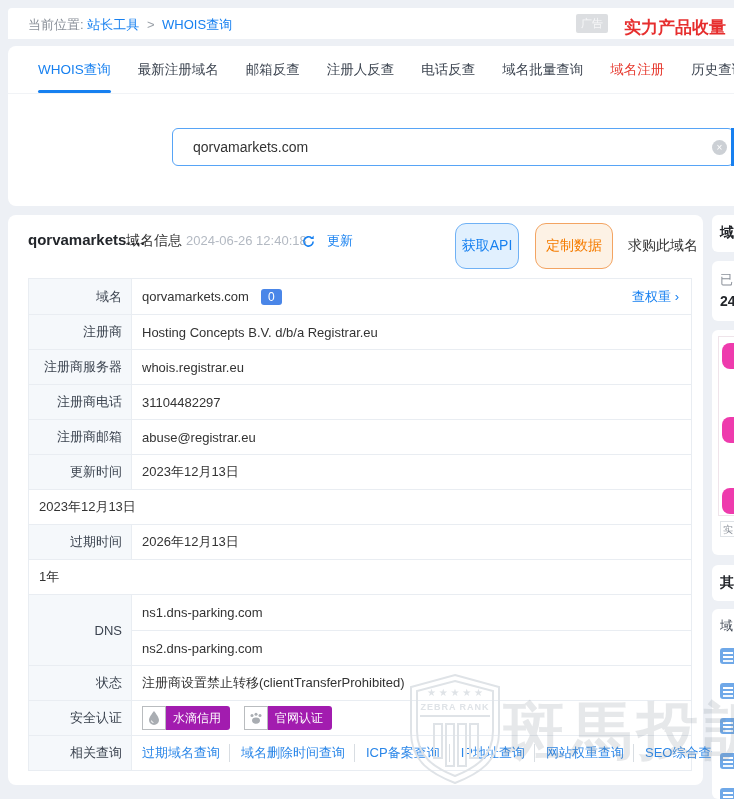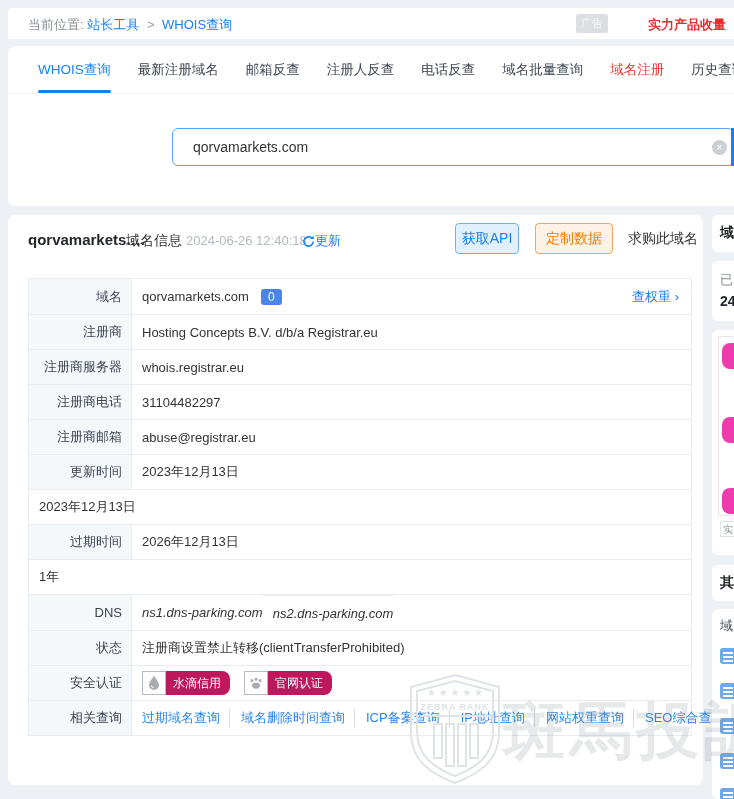--- a/index.html
+++ b/index.html
@@ -9,57 +9,57 @@
     background:#edf0f5;
     font-family:"Liberation Sans","DejaVu Sans",sans-serif;
     color:#333;
   }
   
   .topbar { position:absolute; left:8px; top:8px; width:726px; height:31px; background:#fff; border-radius:4px 0 0 0; }
   .crumb { position:absolute; left:20px; top:8px; font-size:13px; color:#8a9099; white-space:nowrap; }
   .crumb a { text-decoration:none; color:#1780f0; cursor:pointer; }
   .crumb .sep { color:#9aa0a8; margin:0 4px; }
   .adbox { position:absolute; left:568px; top:6px; width:32px; height:19px; background:#dcdee1; color:#f6f7f8; font-size:11px; text-align:center; line-height:19px; border-radius:2px; }
-  .promo { position:absolute; right:8px; top:8px; color:#e62e2e; font-size:13px; font-weight:bold; white-space:nowrap; }
+  .promo { position:absolute; right:8px; top:8px; color:#e62e2e; font-size:17px; font-weight:bold; white-space:nowrap; }
 
   
   .tabcard { position:absolute; left:8px; top:46px; width:726px; height:160px; background:#fff; border-radius:8px 0 0 8px; }
   .tabs { display:flex; gap:27px; padding-left:30px; height:48px; align-items:stretch; border-bottom:1px solid #f1f3f6; font-size:13.5px; color:#3c4450; white-space:nowrap; overflow:hidden; }
   .tab { display:flex; align-items:center; position:relative; cursor:pointer; }
   .tab.active { color:#1780f0; }
   .tab.active::after { content:""; position:absolute; left:0; right:0; bottom:0; height:3px; background:#1780f0; border-radius:2px; }
   .tab.red { color:#e6392e; }
   .search-input { position:absolute; left:164px; top:82px; width:562px; height:38px; border:1px solid #57a4f6; border-radius:6px; font-size:14px; padding:0 38px 0 20px; color:#333; outline:none; font-family:"Liberation Sans","DejaVu Sans",sans-serif; }
   .clear-btn { position:absolute; left:704px; top:94px; width:15px; height:15px; border-radius:50%; background:#ccd0d5; color:#fff; font-size:10px; line-height:15px; text-align:center; cursor:pointer; }
   .search-sliver { position:absolute; right:0; top:82px; width:3px; height:38px; background:#1780f0; cursor:pointer; }
 
   
   .maincard { position:absolute; left:8px; top:215px; width:695px; height:570px; background:#fff; border-radius:8px; }
   .rheader { position:relative; height:63px; }
   .domain-short { position:absolute; left:20px; top:16px; font-weight:bold; font-size:15px; color:#23262b; }
   .section-title { position:absolute; left:112px; top:17px; font-size:14px; color:#333;padding-left:6px; }
   .timestamp { position:absolute; left:178px; top:18px; font-size:13px; color:#b3b9c2; }
-  .refresh { position:absolute; left:294px; top:17px; color:#1780f0; font-size:13px; display:flex; align-items:center; gap:0; cursor:pointer; }
-  .btn { position:absolute; top:8px; height:31px; border-radius:4px; font-size:14px; display:flex; align-items:center; justify-content:center; cursor:pointer; }
+  .refresh { position:absolute; left:294px; top:17px; color:#1780f0; font-size:13px; display:flex; align-items:center; gap:12px; cursor:pointer; }
+  .btn { position:absolute; top:8px; height:46px; border-radius:11px; font-size:14px; display:flex; align-items:center; justify-content:center; cursor:pointer; }
   .btn-api { left:447px; width:64px; background:#e1f0fe; border:1px solid #6fb1f5; color:#1780f0; }
   .btn-custom { left:527px; width:78px; background:#fdf2e5; border:1px solid #f3a462; color:#f57c00; }
   .btn-buy { left:617px; width:76px; background:#fff; color:#333; }
 
   
   .wtable { position:absolute; left:20px; top:63px; width:664px; border:1px solid #e9edf2; font-size:13px; }
   .row { display:flex; min-height:35px; border-top:1px solid #e9edf2; }
   .row:first-child { border-top:none; }
   .cell-label { width:103px; flex:none; background:#f5f8fb; border-right:1px solid #e9edf2; display:flex; align-items:center; justify-content:flex-end; padding-right:9px; color:#3c4450; }
   .cell-value { flex:1; display:flex; align-items:center; padding-left:10px; position:relative; color:#333; }
   .badge-zero { margin-left:12px; background:#4a86e8; color:#fff; font-size:12px; padding:1px 7px; border-radius:3px; }
   .weight-link { position:absolute; right:12px; color:#1780f0; text-decoration:none; cursor:pointer; }
-  .dns-col { flex:1; display:flex; flex-direction:row;font-style:italic; }
+  .dns-col { flex:1; display:flex; flex-direction:column; }
   .dns-item { height:35px; display:flex; align-items:center; padding-left:10px; }
   .dns-item + .dns-item { border-top:1px solid #e9edf2; }
-  .sec-badge { display:flex; align-items:center; height:24px; background:#be185d; border-radius:8px; margin-right:14px; padding-right:9px; color:#fff; font-size:12px; cursor:default; }
+  .sec-badge { display:flex; align-items:center; height:24px; background:#a21caf; border-radius:3px; margin-right:14px; padding-right:9px; color:#fff; font-size:12px; cursor:default; }
   .sec-badge .sq { width:24px; height:24px; background:#fff; display:flex; align-items:center; justify-content:center; margin-right:7px; border:1px solid #b9bcbf; }
   .rel-links { display:flex; align-items:center; flex-wrap:nowrap; }
   .rel-links a { color:#2a86e8; text-decoration:none; cursor:pointer; white-space:nowrap; }
   .rel-links a + a { border-left:1px solid #d8dde2; margin-left:9px; padding-left:11px; }
 
   
   .sbcard { position:absolute; left:712px; width:22px; background:#fff; border-radius:6px 0 0 6px; overflow:hidden; }
   .sb1 { top:215px; height:37px; }
   .sb2 { top:261px; height:60px; }
   .sb3 { top:330px; height:225px; }

